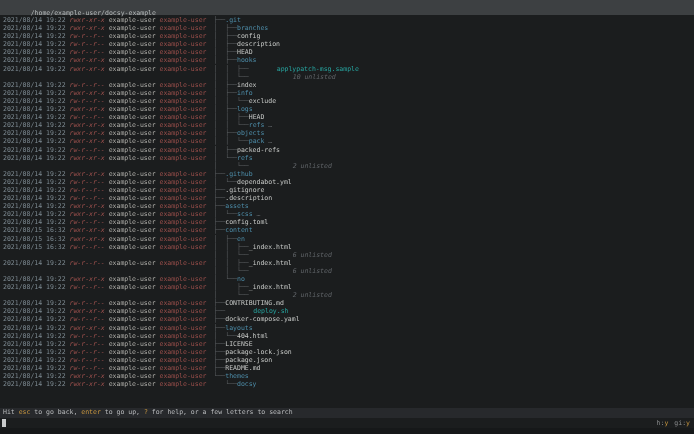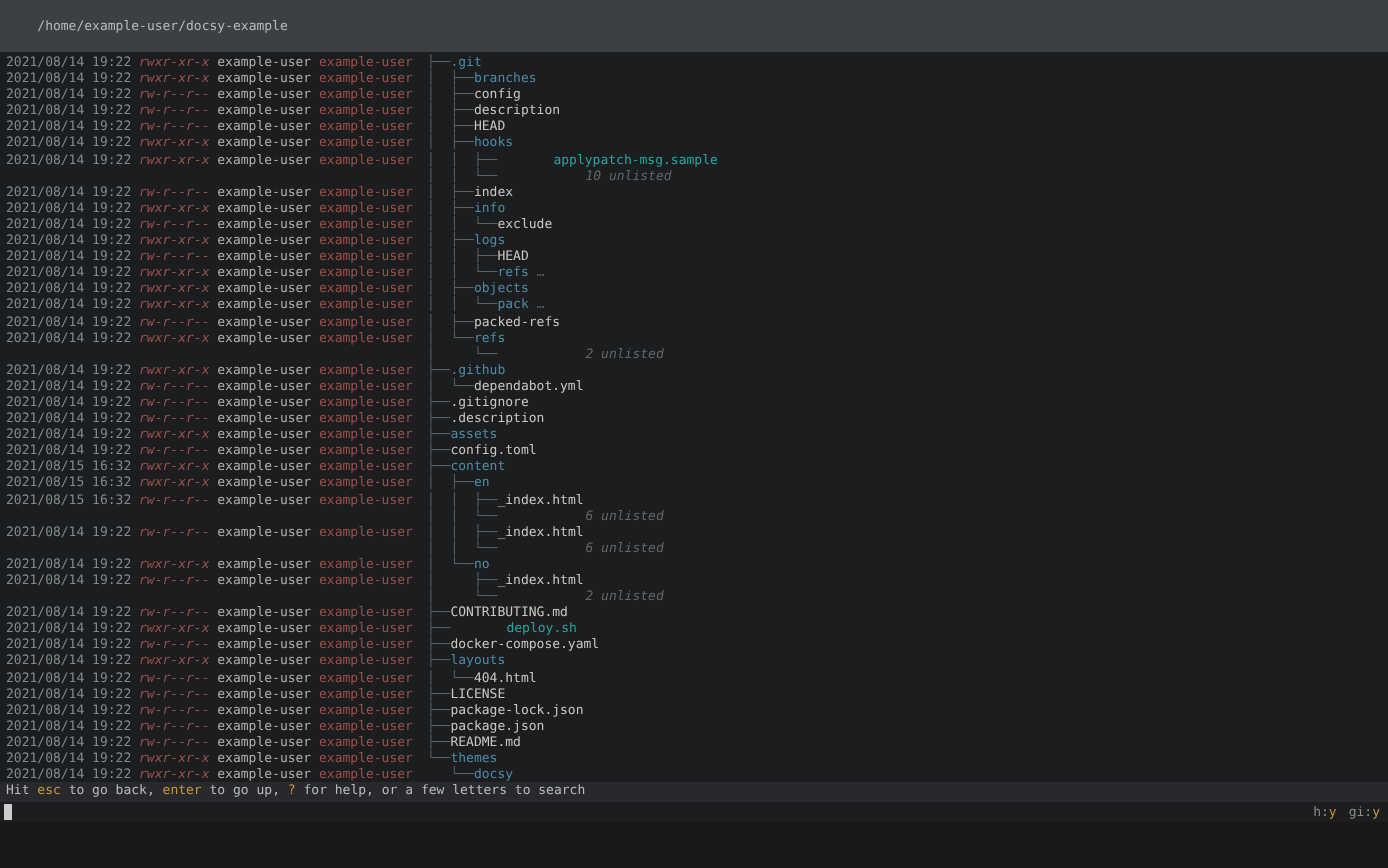--- a/index.html
+++ b/index.html
@@ -6,21 +6,21 @@
   html,body { width:694px; height:434px; overflow:hidden; }
   body {
     background: var(--bg);
     font-family: "DejaVu Sans Mono", monospace;
     font-size: 6.5px;
     color: var(--file);
   }
   .screen { width:694px; height:434px; display:flex; flex-direction:column; }
 
   .topbar {
-    height:26px; line-height:9px; padding-left:3px;
+    height:15px; line-height:9px; padding-left:15px;
     background: var(--topbar_bg); color: var(--topbar_text);
     white-space:pre; flex:0 0 auto;
   }
 
   .tree { flex:0 0 auto; padding:1px 0 0 3px; }
   .row { height:8.1px; line-height:8.1px; white-space:pre; overflow:hidden; }
   .meta { display:inline-block; width:52ch; white-space:pre; vertical-align:top; }
   .f-date  { display:inline-block; width:17ch; color:var(--date); }
   .f-perms { display:inline-block; width:10ch; color:var(--perms);font-style:italic; }
   .f-owner { display:inline-block; width:13ch; color:var(--owner); }
@@ -29,21 +29,21 @@
   .prefix { color:var(--tree_line); }
   .suffix { color:var(--tree_line); }
   .t-dir      { color:var(--dir); }
   .t-exec     { color:var(--exec);margin-left:28px; }
   .t-file     { color:var(--file); }
   .t-unlisted { color:var(--unlisted); font-style:italic;margin-left:44px; }
 
   .statusbar {
     height:9.5px; line-height:9.5px; padding-left:3px;
     background: var(--status_bg); color: var(--status_text);
-    white-space:pre; flex:0 0 auto;
+    white-space:pre; flex:0 0 auto;margin-top:20px;
   }
   .statusbar .key { color: var(--key); }
 
   .inputbar {
     height:10px; flex:0 0 auto;
     display:flex; align-items:center; justify-content:space-between;
     padding:0 4px 0 2px; background: var(--bg);
   }
   .cursor { display:inline-block; width:4px; height:8px; background:var(--cursor); }
   .flags { white-space:pre;margin-left:22px; }
@@ -105,20 +105,21 @@
   <div class="row"><span class="meta"><span class="f-date">2021/08/14 19:22</span><span class="f-perms">rwxr-xr-x</span><span class="f-owner">example-user</span><span class="f-group">example-user</span></span><span class="tree-part"><span class="prefix">├──</span><span class="name t-dir">.github</span><span class="suffix"></span></span></div>
 
   <div class="row"><span class="meta"><span class="f-date">2021/08/14 19:22</span><span class="f-perms">rw-r--r--</span><span class="f-owner">example-user</span><span class="f-group">example-user</span></span><span class="tree-part"><span class="prefix">│  └──</span><span class="name t-file">dependabot.yml</span><span class="suffix"></span></span></div>
 
   <div class="row"><span class="meta"><span class="f-date">2021/08/14 19:22</span><span class="f-perms">rw-r--r--</span><span class="f-owner">example-user</span><span class="f-group">example-user</span></span><span class="tree-part"><span class="prefix">├──</span><span class="name t-file">.gitignore</span><span class="suffix"></span></span></div>
 
   <div class="row"><span class="meta"><span class="f-date">2021/08/14 19:22</span><span class="f-perms">rw-r--r--</span><span class="f-owner">example-user</span><span class="f-group">example-user</span></span><span class="tree-part"><span class="prefix">├──</span><span class="name t-file">.description</span><span class="suffix"></span></span></div>
 
   <div class="row"><span class="meta"><span class="f-date">2021/08/14 19:22</span><span class="f-perms">rwxr-xr-x</span><span class="f-owner">example-user</span><span class="f-group">example-user</span></span><span class="tree-part"><span class="prefix">├──</span><span class="name t-dir">assets</span><span class="suffix"></span></span></div>
 
+  <div class="row"><span class="meta"><span class="f-date">2021/08/14 19:22</span><span class="f-perms">rwxr-xr-x</span><span class="f-owner">example-user</span><span class="f-group">example-user</span></span><span class="tree-part"><span class="prefix">│  └──</span><span class="name t-dir">scss</span><span class="suffix"> …</span></span></div>
 
   <div class="row"><span class="meta"><span class="f-date">2021/08/14 19:22</span><span class="f-perms">rw-r--r--</span><span class="f-owner">example-user</span><span class="f-group">example-user</span></span><span class="tree-part"><span class="prefix">├──</span><span class="name t-file">config.toml</span><span class="suffix"></span></span></div>
 
   <div class="row"><span class="meta"><span class="f-date">2021/08/15 16:32</span><span class="f-perms">rwxr-xr-x</span><span class="f-owner">example-user</span><span class="f-group">example-user</span></span><span class="tree-part"><span class="prefix">├──</span><span class="name t-dir">content</span><span class="suffix"></span></span></div>
 
   <div class="row"><span class="meta"><span class="f-date">2021/08/15 16:32</span><span class="f-perms">rwxr-xr-x</span><span class="f-owner">example-user</span><span class="f-group">example-user</span></span><span class="tree-part"><span class="prefix">│  ├──</span><span class="name t-dir">en</span><span class="suffix"></span></span></div>
 
   <div class="row"><span class="meta"><span class="f-date">2021/08/15 16:32</span><span class="f-perms">rw-r--r--</span><span class="f-owner">example-user</span><span class="f-group">example-user</span></span><span class="tree-part"><span class="prefix">│  │  ├──</span><span class="name t-file">_index.html</span><span class="suffix"></span></span></div>
 
   <div class="row"><span class="meta"><span class="f-date"></span><span class="f-perms"></span><span class="f-owner"></span><span class="f-group"></span></span><span class="tree-part"><span class="prefix">│  │  └──</span><span class="name t-unlisted">6 unlisted</span><span class="suffix"></span></span></div>

